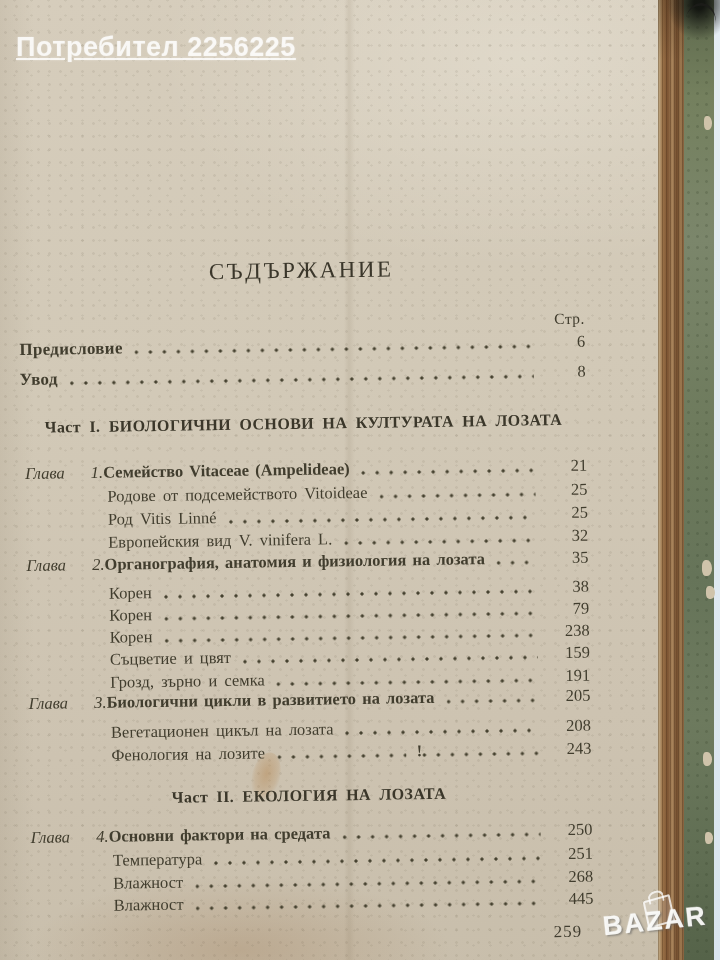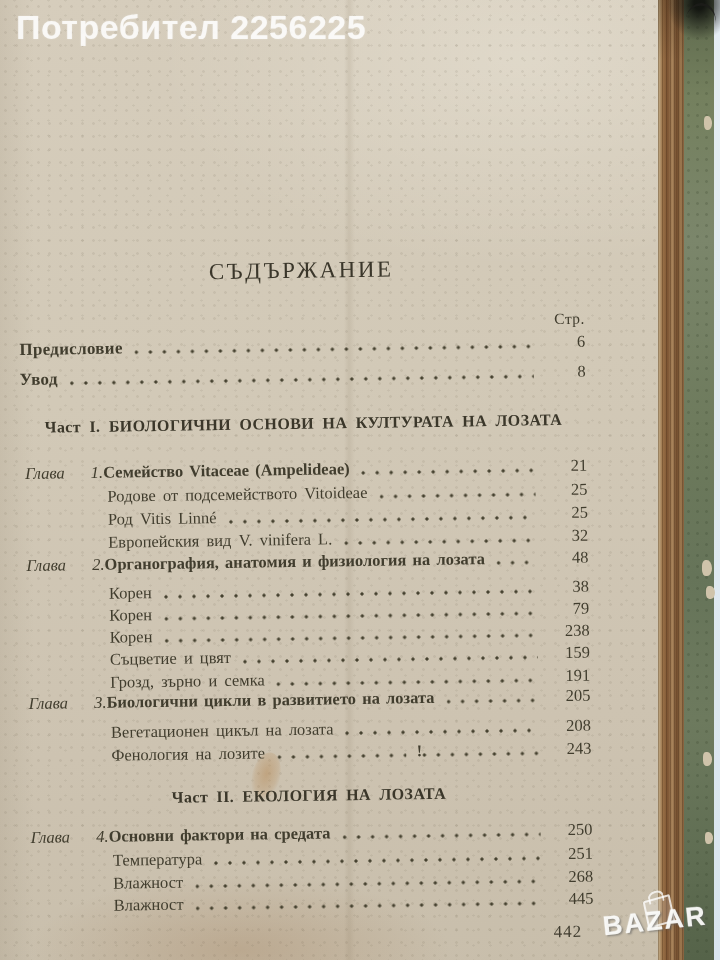--- a/index.html
+++ b/index.html
@@ -52,24 +52,25 @@
   }
   .corner-wire{
     position:absolute;top:3px;right:3px;width:30px;height:16px;
     border-top:3px solid rgba(28,28,26,0.85);
     border-radius:50% 50% 0 0 / 95% 95% 0 0;
     transform:rotate(10deg);
   }
 
   
   .user-watermark{
-    position:absolute;left:16px;top:8px;
-    font-family:"Liberation Sans",sans-serif;font-weight:700;font-size:34px;
+    position:absolute;left:16px;top:32px;
+    font-family:"Liberation Sans",sans-serif;font-weight:700;font-size:27px;
     color:rgba(255,255,255,0.80);letter-spacing:0.5px;
     text-shadow:0 0 2px rgba(255,255,255,0.35);
+    text-decoration:underline;
   }
   .bazar{
     position:absolute;right:0px;top:906px;width:130px;text-align:center;
     font-family:"Liberation Sans",sans-serif;font-weight:700;font-size:27px;
     color:rgba(252,252,250,0.92);letter-spacing:2px;transform:rotate(-6deg);
     text-shadow:1.5px 1.5px 2px rgba(95,95,95,0.55), -0.5px -0.5px 1px rgba(255,255,255,0.55);
   }
   .bazar-bag{
     position:absolute;left:56px;top:-8px;width:24px;height:24px;
     border:2.5px solid rgba(255,255,255,0.75);background:rgba(255,255,255,0.18);
@@ -184,21 +185,21 @@
       <span class="pg">32</span>
     </div>
 
     <div class="row chapter" style="top:296px">
       <span class="ch-label">
         <i>Глава</i>
         <i>2.</i>
       </span>
       <span class="lbl cht">Органография, анатомия и физиология на лозата</span>
       <span class="dots"></span>
-      <span class="pg">48</span>
+      <span class="pg">35</span>
     </div>
 
     <div class="row sub" style="top:325px">
       <span class="lbl">Корен</span>
       <span class="dots"></span>
       <span class="pg">38</span>
     </div>
     <div class="row sub" style="top:347px">
       <span class="lbl">Корен</span>
       <span class="dots"></span>
@@ -268,20 +269,20 @@
       <span class="pg">268</span>
     </div>
     <div class="row sub" style="top:637px">
       <span class="lbl">Влажност</span>
       <span class="dots"></span>
       <span class="pg">445</span>
     </div>
 
   </div>
 
-  <div class="folio">442</div>
+  <div class="folio">259</div>
 
   <div class="bazar">
     <span class="bazar-bag"></span>
     <span>BAZAR</span>
   </div>
 
 </div>
 
 </body></html>

